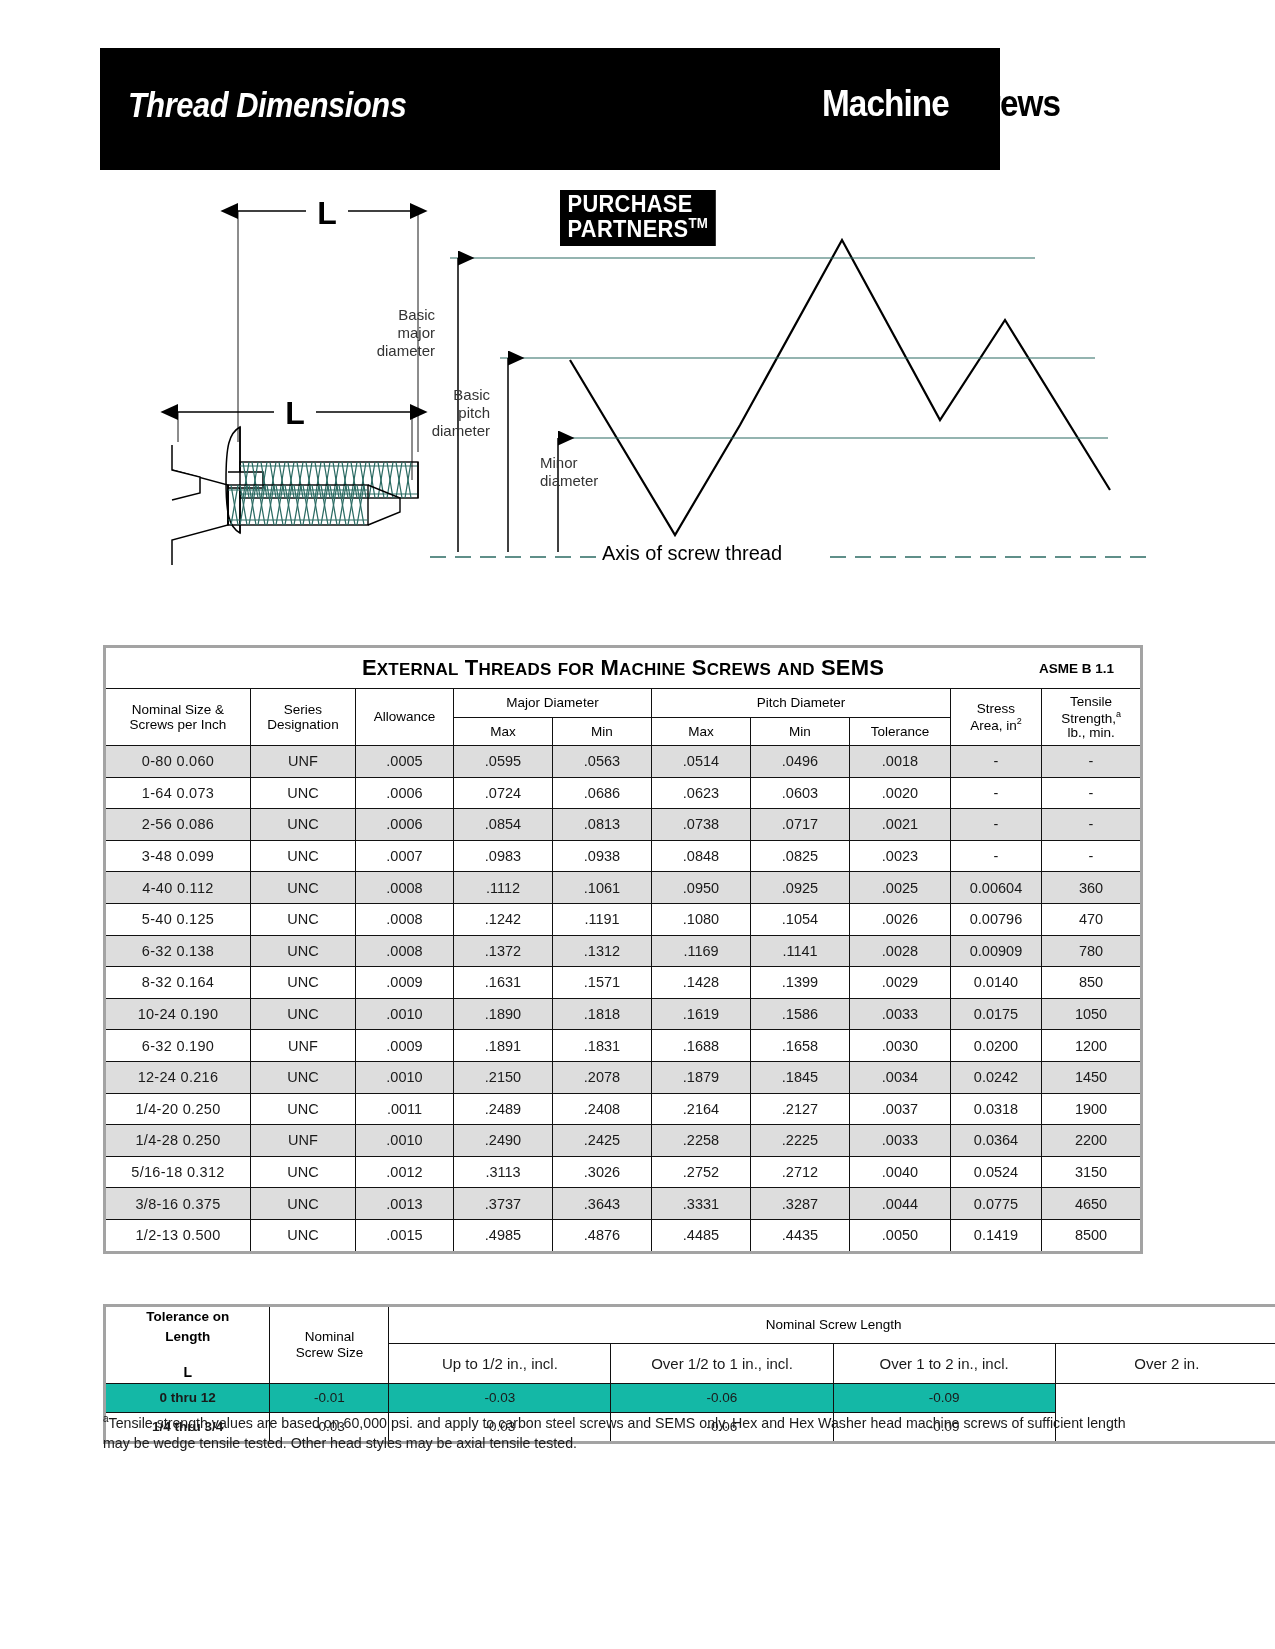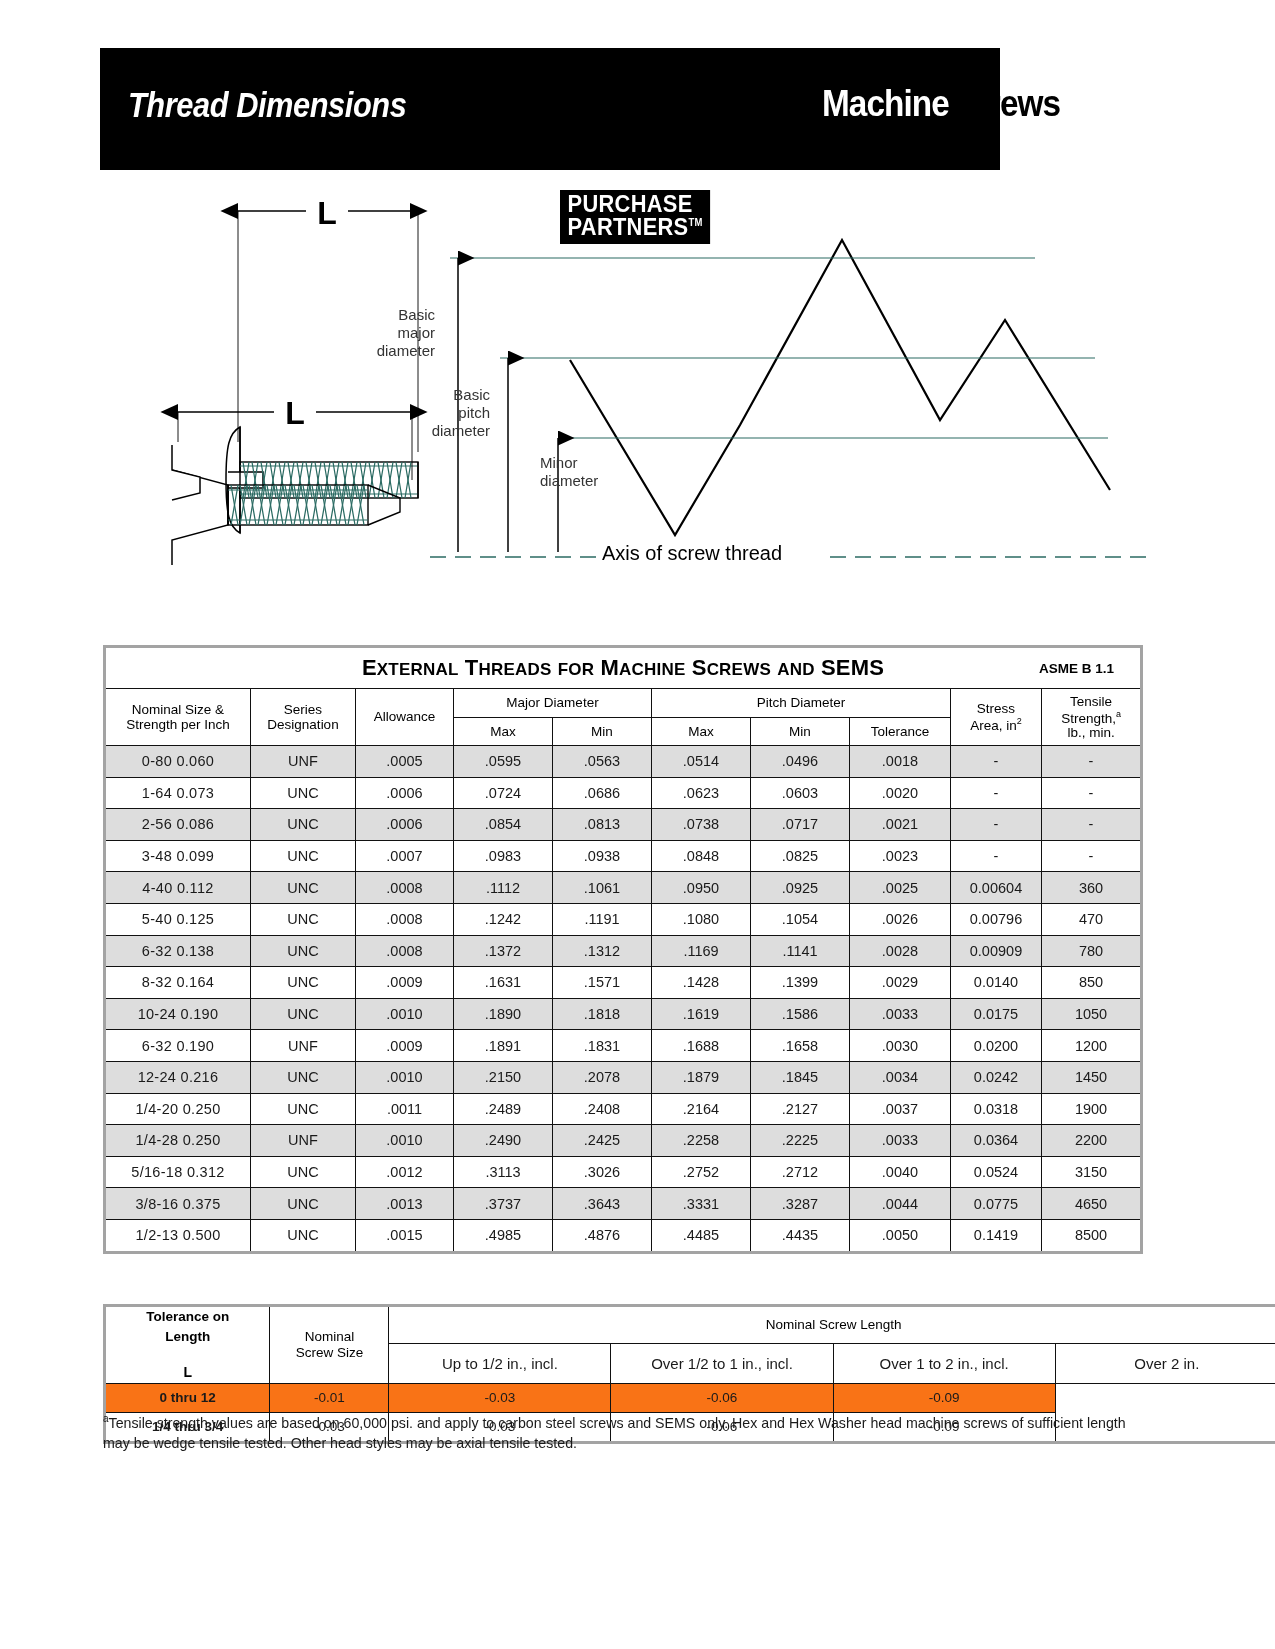--- a/index.html
+++ b/index.html
@@ -72,21 +72,21 @@
     padding: 3px 8px 4px 8px;
     font-size: 23px;
     font-weight: bold;
     letter-spacing: 0.3px;
     line-height: 1.02;
     font-family: "Liberation Sans", sans-serif;
     transform: scaleX(0.95);
     transform-origin: left top;
   }
   .brand-logo .tm {
-    font-size: 10px;
+    font-size: 14px;
     vertical-align: super;
   }
 
   
   .main-table-wrap {
     position: absolute;
     left: 103px;
     top: 645px;
     width: 1037px;
   }
@@ -161,21 +161,21 @@
   .bsub td {
     font-size: 15px;
     height: 28px;
     color: #1a1a1a;
   }
   .brow td {
     font-size: 13.5px;
     height: 28px;
     color: #1a1a1a;
   }
-  .brow.shaded td { background: #f97316; }
+  .brow.shaded td { background: #14b8a6; }
   .brow td.lbl { font-weight: bold; }
   .tol-label {
     font-size: 13.5px;
     font-weight: bold;
     line-height: 1.5;
   }
   .tol-label .lsym {
     display: block;
     margin-top: 14px;
     font-size: 14px;
@@ -320,21 +320,21 @@
     </colgroup>
     <tbody>
         <tr class="title-row">
       <td colspan="10">
         <span class="tbl-title"><span style="font-size:22px">E</span><span class="sc">XTERNAL</span> <span style="font-size:22px">T</span><span class="sc">HREADS</span> <span class="sc">FOR</span> <span style="font-size:22px">M</span><span class="sc">ACHINE</span> <span style="font-size:22px">S</span><span class="sc">CREWS</span> <span class="sc">AND</span> <span style="font-size:22px">SEMS</span></span>
         <span class="asme">ASME B 1.1</span>
       </td>
     </tr>
     <tr class="hdr">
       <td rowspan="2" class="tall">
-        <span>Nominal Size &amp;</span><br><span>Strength per Inch</span>
+        <span>Nominal Size &amp;</span><br><span>Screws per Inch</span>
       </td>
       <td rowspan="2" class="tall">
         <span>Series</span><br><span>Designation</span>
       </td>
       <td rowspan="2" class="tall">Allowance</td>
       <td colspan="2">Major Diameter</td>
       <td colspan="3">Pitch Diameter</td>
       <td rowspan="2" class="tall">
         <span>Stress</span><br><span>Area, in</span><sup style="font-size:9px">2</sup>
       </td>

